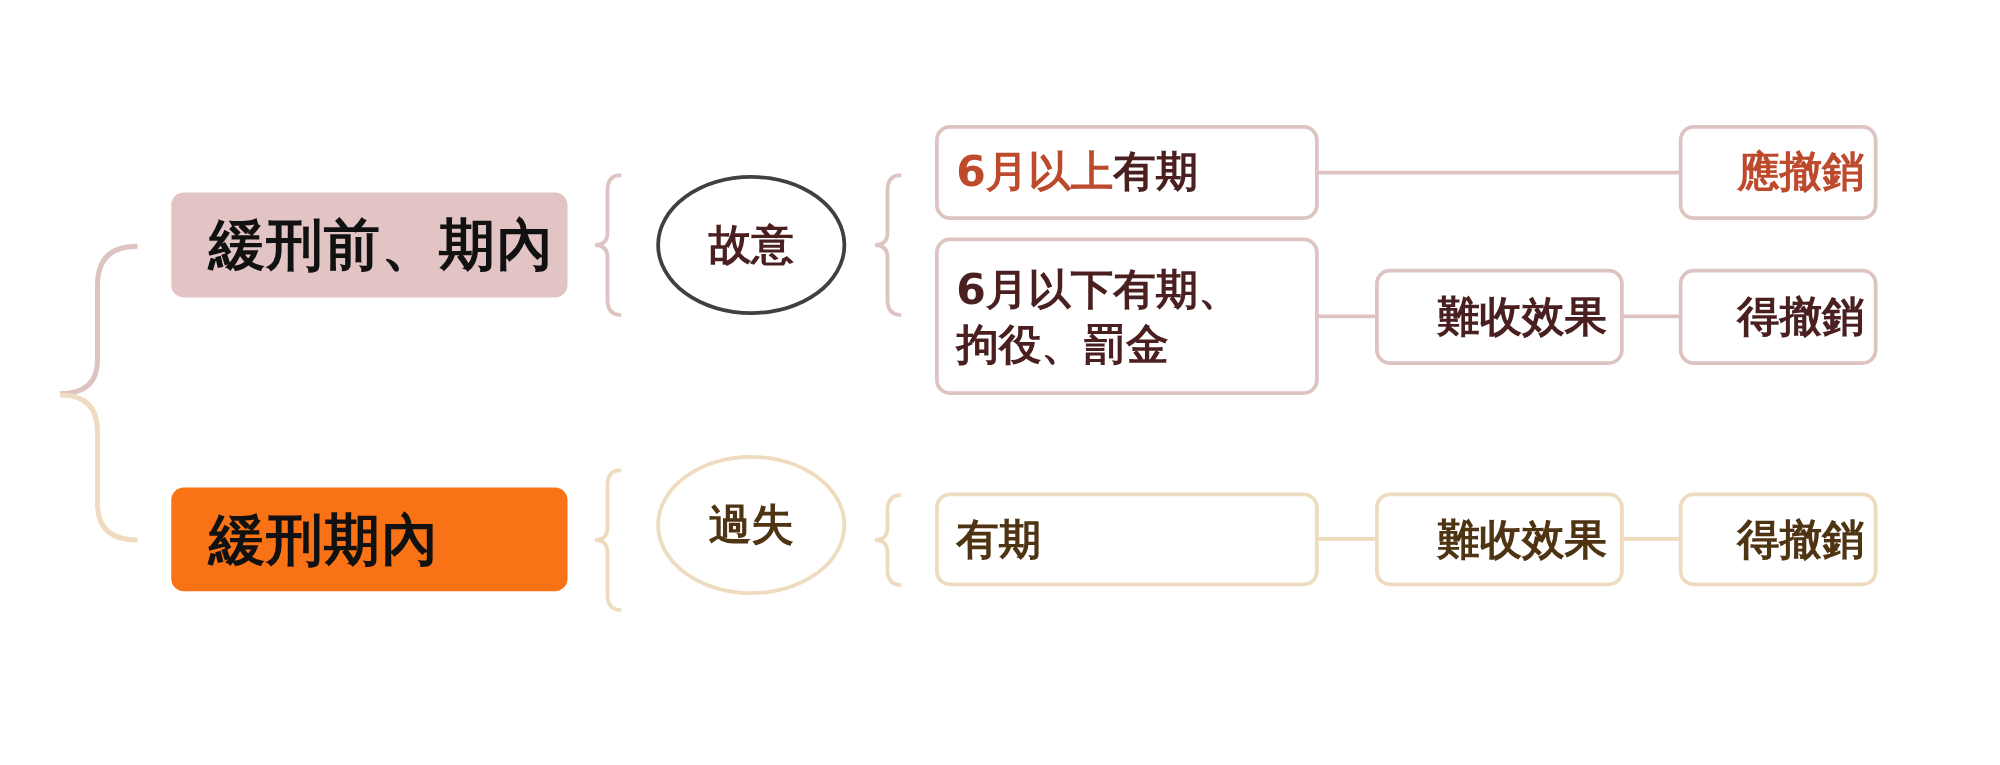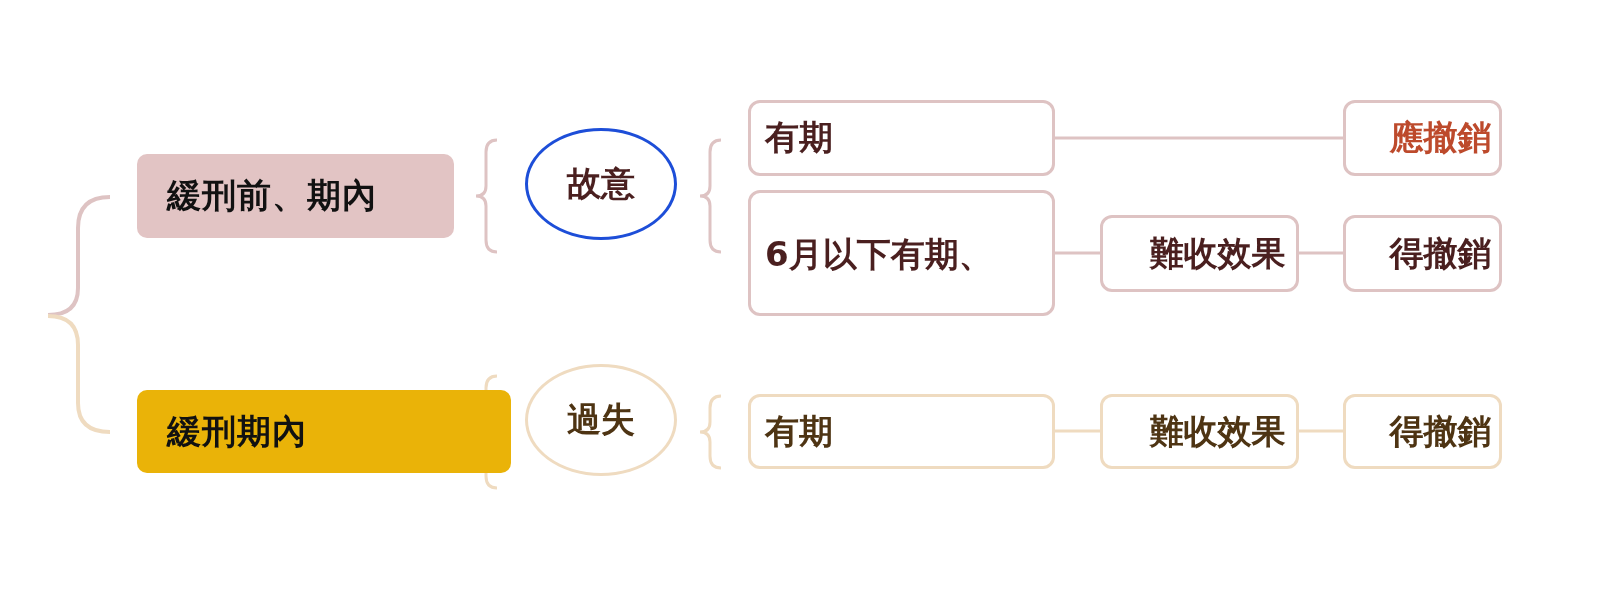--- a/index.html
+++ b/index.html
@@ -1,21 +1,21 @@
 <!DOCTYPE html>
 <html><head>
   <meta charset="utf-8">
   <style>
     html, body { margin:0; padding:0; background:#ffffff; }
     body { width:1600px; height:612px; position:relative; overflow:hidden;
            font-family:"DejaVu Sans", "Liberation Sans", sans-serif; font-weight:bold; }
     .abs { position:absolute; box-sizing:border-box; }
     svg.lines { position:absolute; left:0; top:0; }
     .cat { border-radius:10px; display:flex; align-items:center; padding-left:30px;
-           font-size:34px; color:#111111; letter-spacing:1px; }
+           font-size:45px; color:#111111; letter-spacing:1px; }
     .oval { border-radius:50%; display:flex; align-items:center; justify-content:center;
             font-size:34px; background:#ffffff; }
     .box { border-radius:12px; background:#ffffff; display:flex; align-items:center;
            font-size:34px; }
     .box.left { padding-left:14px; }
     .box.center { justify-content:center;padding-left:36px; }
     .multi { line-height:44px; padding-top:2px; }
   </style>
 </head>
 <body>
@@ -40,45 +40,47 @@
   <line x1="1298" y1="253" x2="1344" y2="253" stroke="#dec3c3" stroke-width="3"></line>
 
   <line x1="1054" y1="431" x2="1101" y2="431" stroke="#efdbc0" stroke-width="3"></line>
   <line x1="1298" y1="431" x2="1344" y2="431" stroke="#efdbc0" stroke-width="3"></line>
 </svg>
 
 <div class="abs cat" style="left:137px; top:154px; width:317px; height:84px; background:#e2c4c4;">
   <span>緩刑前、期內</span>
 </div>
 
-<div class="abs oval" style="left:525px; top:128px; width:152px; height:112px; border:3px solid #1d4ed8; color:#4a1f1f;">
+<div class="abs oval" style="left:525px; top:140px; width:152px; height:112px; border:3px solid #404040; color:#4a1f1f;">
   <span>故意</span>
 </div>
 
 <div class="abs box left" style="left:748px; top:100px; width:307px; height:76px; border:3px solid #dec3c3; color:#4a1f1f;">
+  <span style="color:#bd4a2c;">6月以上</span>
     <span>有期</span>
 </div>
 
 <div class="abs box center" style="left:1343px; top:100px; width:159px; height:76px; border:3px solid #dec3c3; color:#bd4a2c;">
   <span>應撤銷</span>
 </div>
 
 <div class="abs box left multi" style="left:748px; top:190px; width:307px; height:126px; border:3px solid #dec3c3; color:#4a1f1f; flex-direction:column; align-items:flex-start; justify-content:center;">
   <span>6月以下有期、</span>
+  <span>拘役、罰金</span>
 </div>
 
 <div class="abs box center" style="left:1100px; top:215px; width:199px; height:77px; border:3px solid #dec3c3; color:#4a1f1f;">
   <span>難收效果</span>
 </div>
 
 <div class="abs box center" style="left:1343px; top:215px; width:159px; height:77px; border:3px solid #dec3c3; color:#4a1f1f;">
   <span>得撤銷</span>
 </div>
 
-<div class="abs cat" style="left:137px; top:390px; width:374px; height:83px; background:#eab308;">
+<div class="abs cat" style="left:137px; top:390px; width:317px; height:83px; background:#f97316;">
   <span>緩刑期內</span>
 </div>
 
 <div class="abs oval" style="left:525px; top:364px; width:152px; height:112px; border:3px solid #efdbc0; color:#4e3413;">
   <span>過失</span>
 </div>
 
 <div class="abs box left" style="left:748px; top:394px; width:307px; height:75px; border:3px solid #efdbc0; color:#4e3413;">
   <span>有期</span>
 </div>

